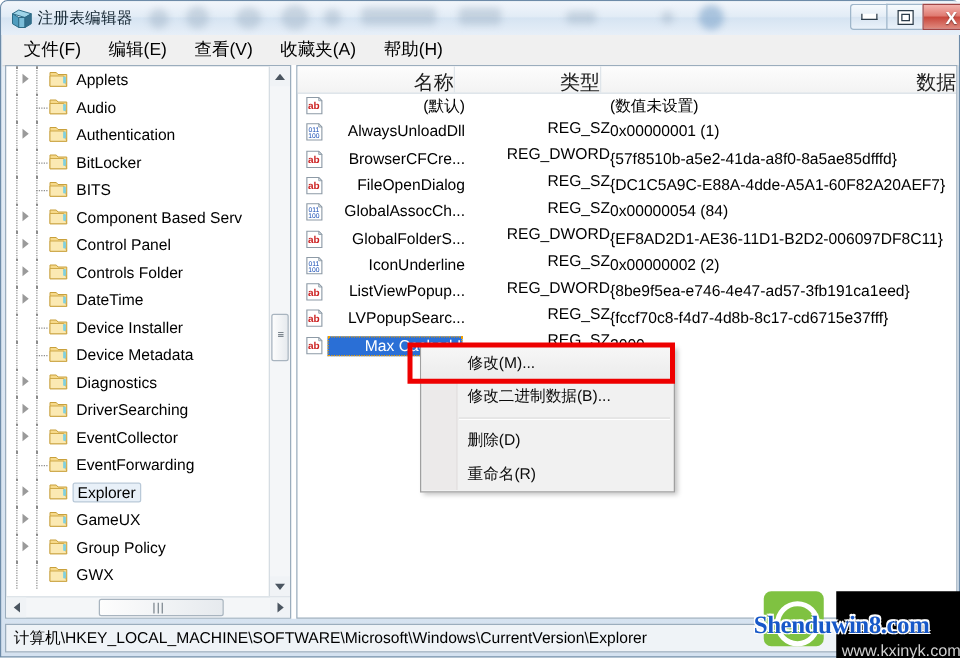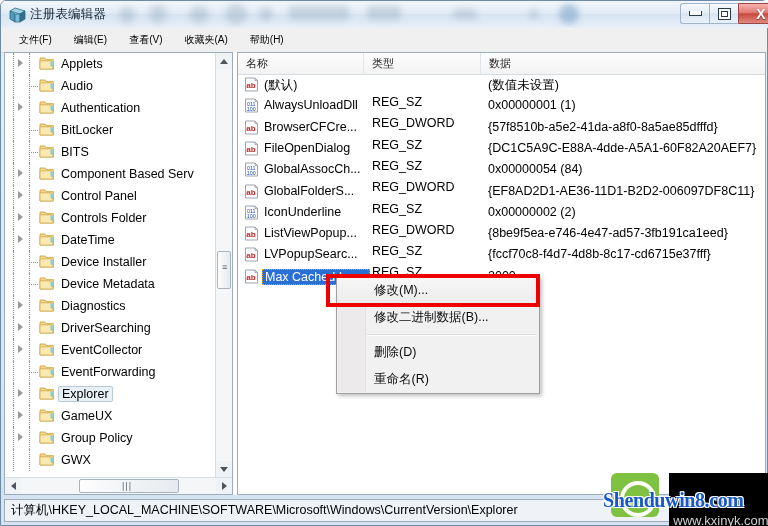--- a/index.html
+++ b/index.html
@@ -30,28 +30,28 @@
   .gl-min{width:11px;height:4px;border:1px solid #2a3b49;border-top:none;background:#fff;}
   .gl-max{width:11px;height:10px;border:1px solid #2a3b49;background:#fff;position:relative;}
   .gl-max:after{content:"";position:absolute;left:2px;top:2px;right:2px;bottom:2px;
         border:1px solid #2a3b49;}
   .gl-close{color:#fff;font-size:14px;font-weight:bold;line-height:1;
         text-shadow:0 1px 1px rgba(0,0,0,.45);font-family:"Liberation Sans",sans-serif;}
 
   
   #menubar{position:absolute;left:1px;top:27px;width:765px;height:24px;
            background:#f0f0f0;border-bottom:1px solid #d8d8d8;display:flex;align-items:center;}
-  .menu-item{padding:3px 9px;margin-left:4px;font-size:10px;color:#000;white-space:nowrap;}
+  .menu-item{padding:3px 9px;margin-left:4px;font-size:14px;color:#000;white-space:nowrap;}
   .menu-item:first-child{margin-left:8px;}
 
   
   #client{position:absolute;left:3px;top:51px;width:762px;height:443px;
           background:#fff;box-sizing:border-box;}
   .pane{position:absolute;top:0;box-sizing:border-box;background:#fff;
-        border:1px solid #9badbd;overflow:hidden;}
+        border:1px solid #9badbd;overflow:hidden;text-align:right;}
   #treepane{left:0;width:229px;height:443px;}
   #listpane{left:233px;width:529px;height:443px;}
 
   
   #treeinner{position:absolute;left:0;top:0;width:212px;height:424px;overflow:hidden;}
   .tnode{position:relative;height:22px;display:flex;align-items:center;
          padding-left:34px;white-space:nowrap;}
   .tnode .vline{position:absolute;left:24px;top:0;width:0;height:22px;
          border-left:1px dotted #8d8d8d;}
   .tnode .hline{position:absolute;left:24px;top:11px;width:9px;height:0;
@@ -64,21 +64,21 @@
   .tfolder{position:absolute;left:34px;top:3px;width:16px;height:15px;}
   .tlabel{margin-left:22px;font-size:12.5px;color:#000;}
   .tnode.sel .tlabel{background:#e8f0f8;border:1px solid #b9c9d8;
          border-radius:2px;padding:0 3px;margin-left:19px;}
 
   
   #lvhead{position:absolute;left:0;top:0;width:527px;height:21px;
           background:linear-gradient(180deg,#fdfdfd 0%,#f3f3f3 100%);
           border-bottom:1px solid #d5dde4;display:flex;}
   .hcell{box-sizing:border-box;border-right:1px solid #dfe5ea;padding:3px 0 0 8px;
-         font-size:11px;color:#1c1c1c;}
+         font-size:16px;color:#1c1c1c;}
   #hc-name{width:126px;}
   #hc-type{width:117px;}
   #hc-data{width:284px;border-right:none;}
   #lvbody{position:absolute;left:0;top:21px;width:527px;height:352px;}
   .lrow{position:absolute;left:0;width:527px;height:21px;display:flex;align-items:center;}
   .licon{position:absolute;left:6px;top:3px;width:15px;height:15px;}
   .lname{position:absolute;left:26px;top:3px;width:108px;font-size:12.5px;
          white-space:nowrap;overflow:hidden;}
   .ltype{position:absolute;left:134px;top:3px;width:116px;font-size:12.5px;white-space:nowrap;margin-top:18px;}
   .ldata{position:absolute;left:250px;top:3px;font-size:12.5px;white-space:nowrap;}

